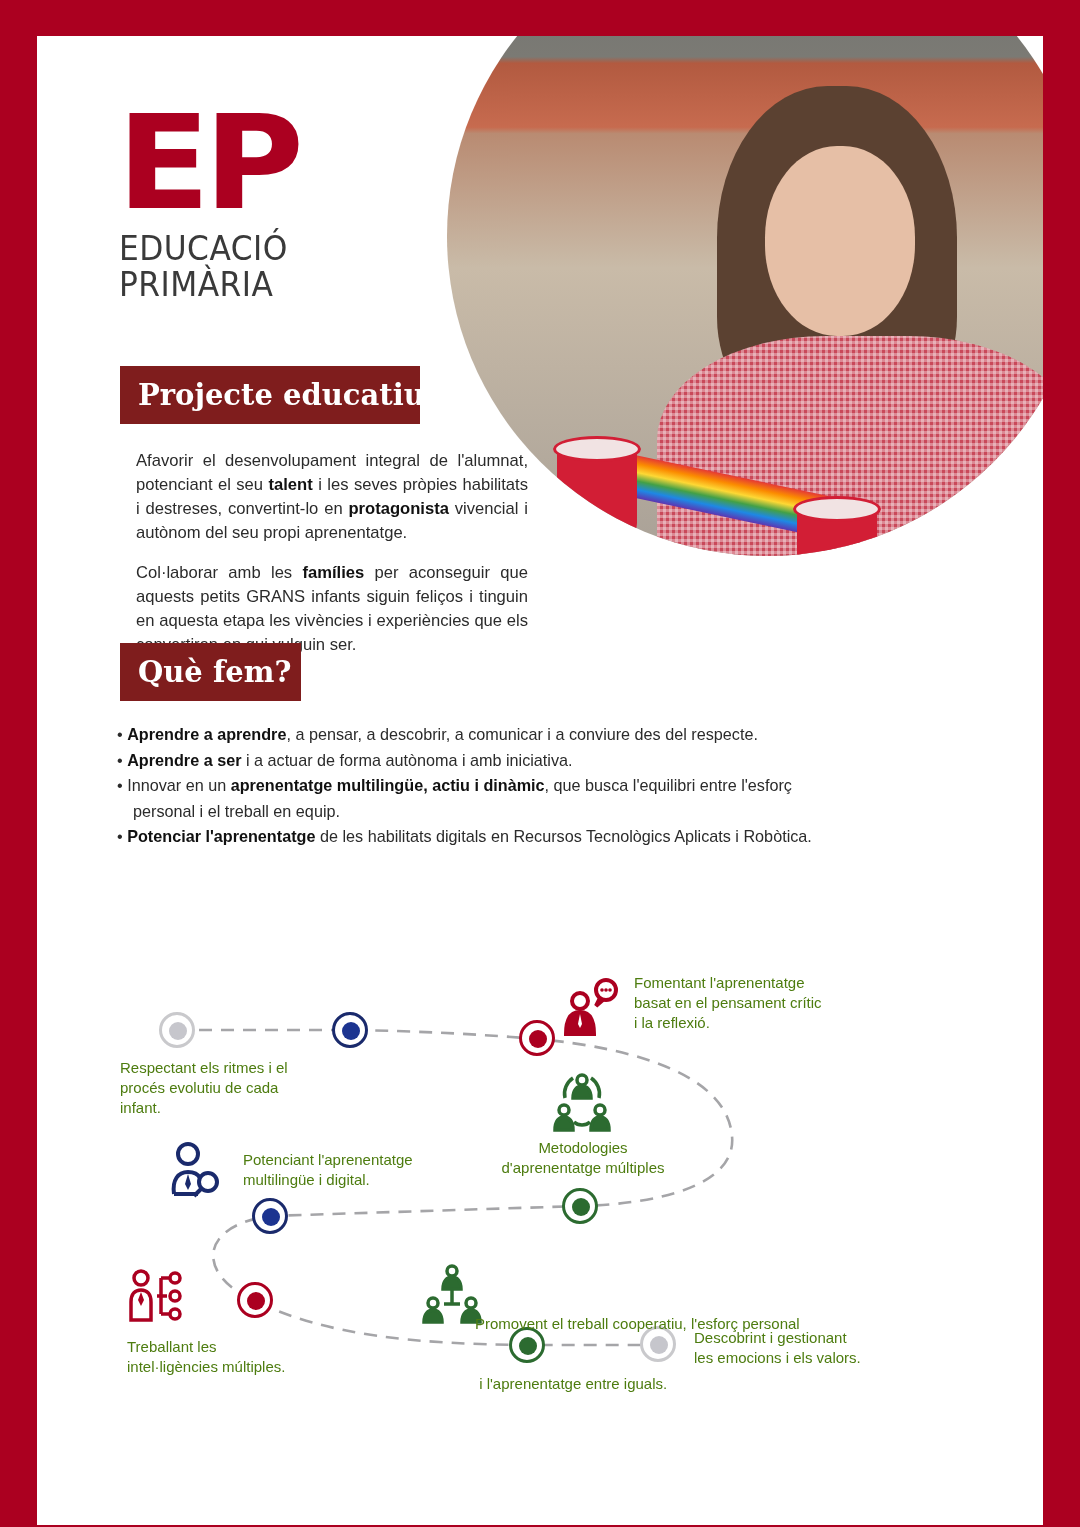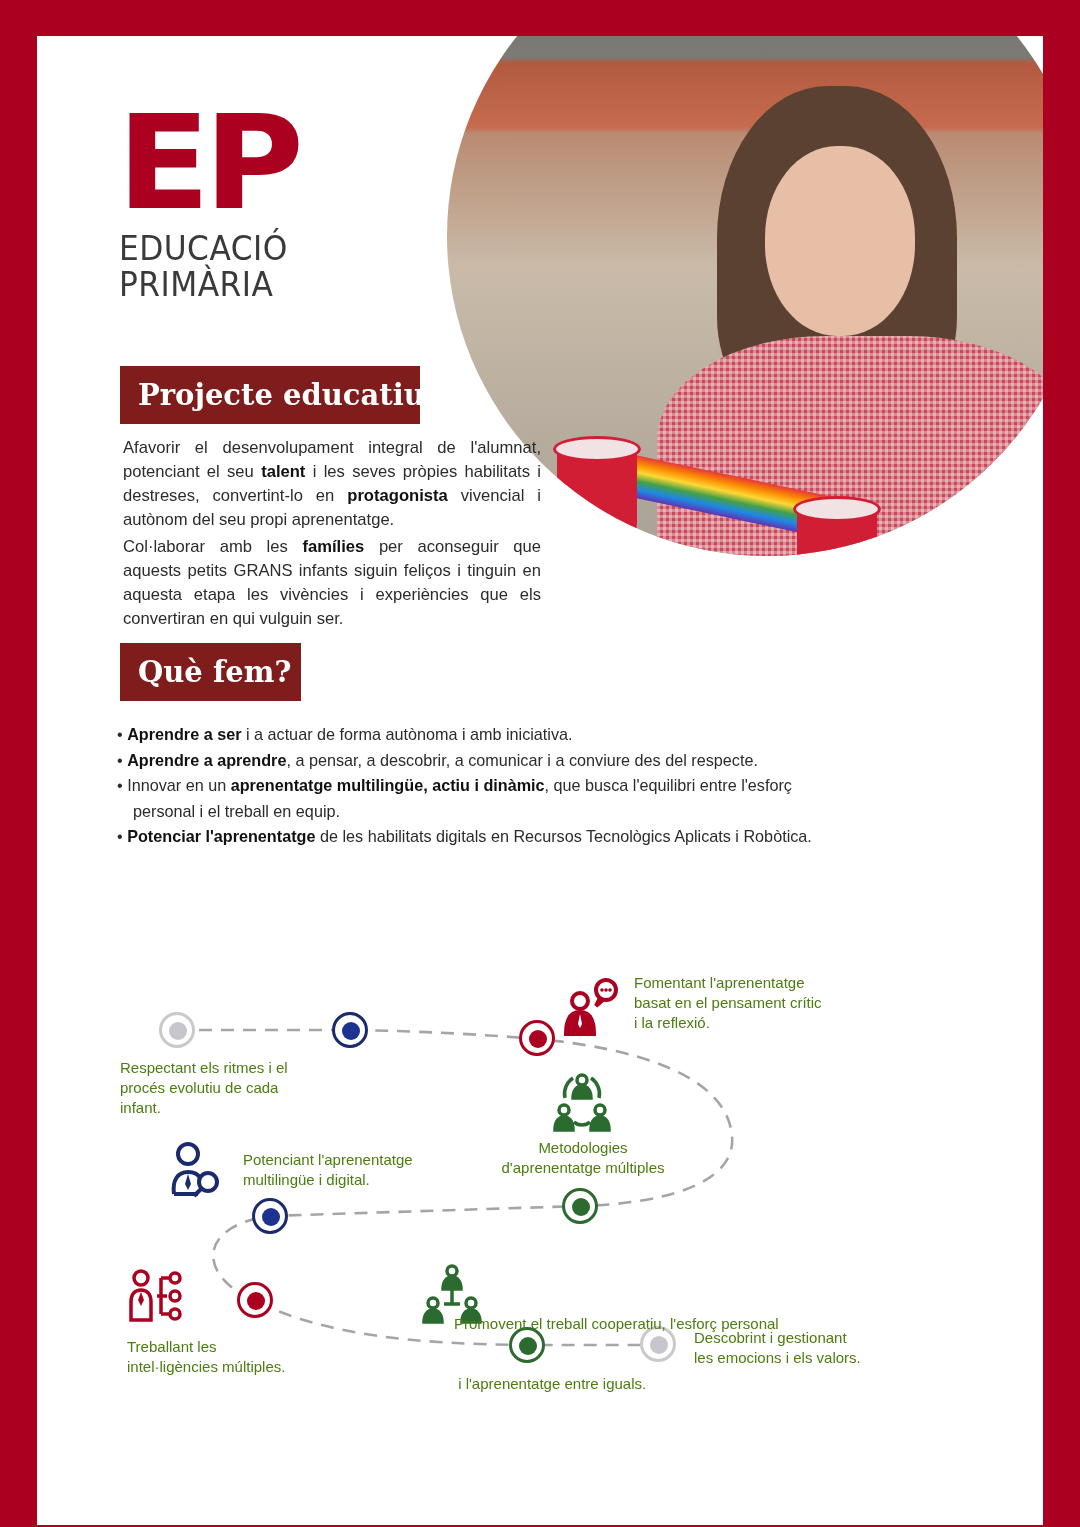--- a/index.html
+++ b/index.html
@@ -91,21 +91,21 @@
   .body-text {
     position: absolute;
     font-family: "Liberation Sans", sans-serif;
     color: #2b2b2b;
   }
   .para {
     left: 83px; top: 397px; width: 424px;
     font-size: 16.6px; line-height: 24px;
     text-align: justify;
   }
-  .para p { margin: 3px; }
+  .para p { margin: 16px; }
   .bullets {
     left: 80px; top: 686px; width: 820px;
     font-size: 16.2px; line-height: 25.5px;
     list-style: none; padding: 0; margin: 0;
   }
   .bullets li { padding-left: 12px; text-indent: -12px; }
   .bullets .cont { display: block; padding-left: 4px; text-indent: 0; }
   b { font-weight: bold; color: #111; }
 
   
@@ -144,22 +144,22 @@
   </div>
 
   <div class="heading" style="left:83px; top:330px; width:300px;">Projecte educatiu</div>
   <div class="body-text para">
     <p><span>Afavorir el desenvolupament integral de l'alumnat, potenciant el seu </span><b>talent</b><span> i les seves pròpies habilitats i destreses, convertint-lo en </span><b>protagonista</b><span> vivencial i autònom del seu propi aprenentatge.</span></p>
     <p><span>Col·laborar amb les </span><b>famílies</b><span> per aconseguir que aquests petits GRANS infants siguin feliços i tinguin en aquesta etapa les vivències i experiències que els convertiran en qui vulguin ser.</span></p>
   </div>
 
   <div class="heading" style="left:83px; top:607px; width:181px;">Què fem?</div>
   <ul class="body-text bullets">
+    <li><span>• </span><b>Aprendre a aprendre</b><span>, a pensar, a descobrir, a comunicar i a conviure des del respecte.</span></li>
     <li><span>• </span><b>Aprendre a ser</b><span> i a actuar de forma autònoma i amb iniciativa.</span></li>
-    <li><span>• </span><b>Aprendre a aprendre</b><span>, a pensar, a descobrir, a comunicar i a conviure des del respecte.</span></li>
     <li><span>• </span><span>Innovar en un </span><b>aprenentatge multilingüe, actiu i dinàmic</b><span>, que busca l'equilibri entre l'esforç</span><span class="cont">personal i el treball en equip.</span></li>
     <li><span>• </span><b>Potenciar l'aprenentatge</b><span> de les habilitats digitals en Recursos Tecnològics Aplicats i Robòtica.</span></li>
   </ul>
 
 
   <svg class="timeline" viewBox="0 0 1006 1454">
     <path d="M140,994 L313,994 C380,995 440,998 500,1003 C600,1012 690,1040 695,1100 C700,1150 620,1168 543,1170 L233,1180 C160,1190 160,1240 218,1265 C290,1300 380,1308 490,1309 L620,1309" fill="none" stroke="#a5a5a8" stroke-width="2.6" stroke-dasharray="13 9"></path>
   </svg>
 
   <div class="node grey" style="left:140px; top:994px;"></div>
@@ -250,21 +250,21 @@
     <div>i la reflexió.</div>
   </div>
   <div class="step-label" style="left:450px; top:1102px; width:192px; text-align:center;">
     <div>Metodologies</div>
     <div>d'aprenentatge múltiples</div>
   </div>
   <div class="step-label" style="left:90px; top:1301px;">
     <div>Treballant les</div>
     <div>intel·ligències múltiples.</div>
   </div>
-  <div class="step-label" style="left:417px; top:1238px; white-space:pre;">
+  <div class="step-label" style="left:438px; top:1238px; white-space:pre;">
     <div>Promovent el treball cooperatiu, l'esforç personal</div>
     <div> i l'aprenentatge entre iguals.</div>
   </div>
   <div class="step-label" style="left:657px; top:1292px;">
     <div>Descobrint i gestionant</div>
     <div>les emocions i els valors.</div>
   </div>
 
 </div>
 

